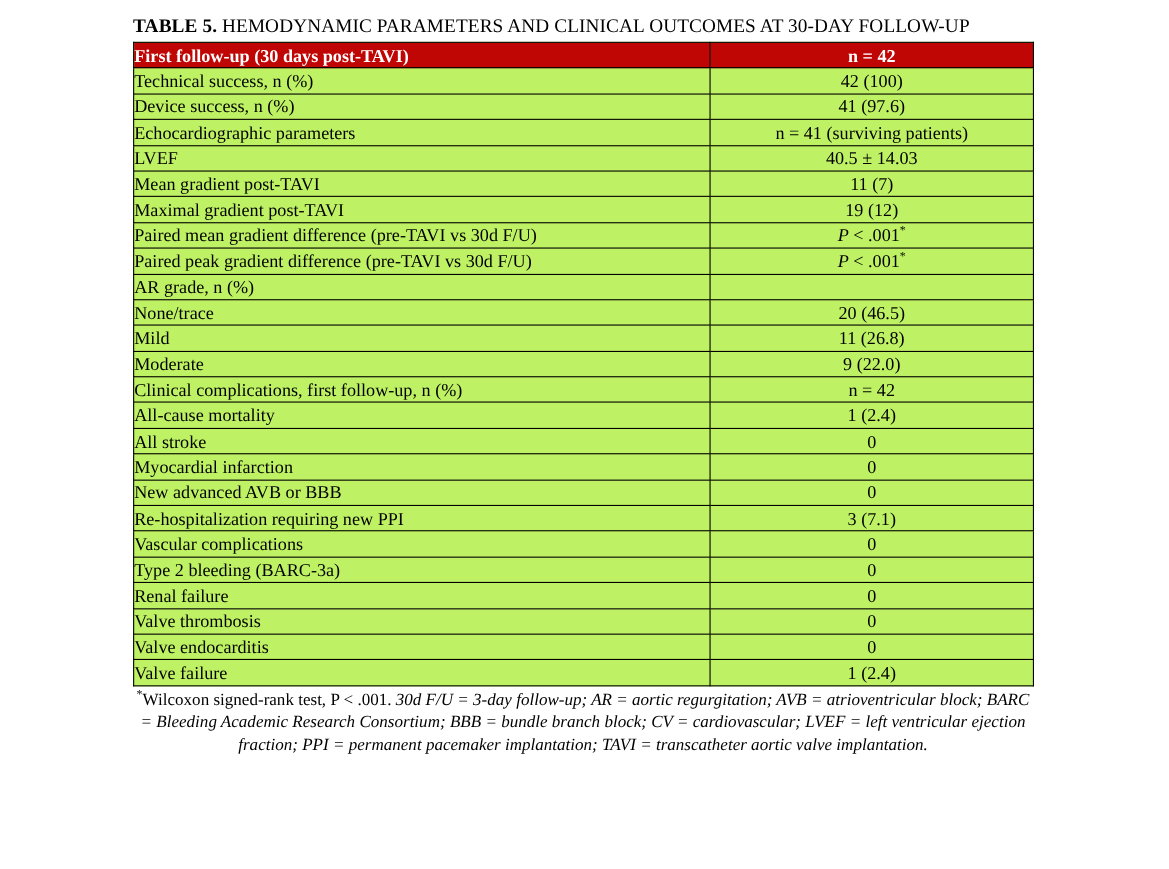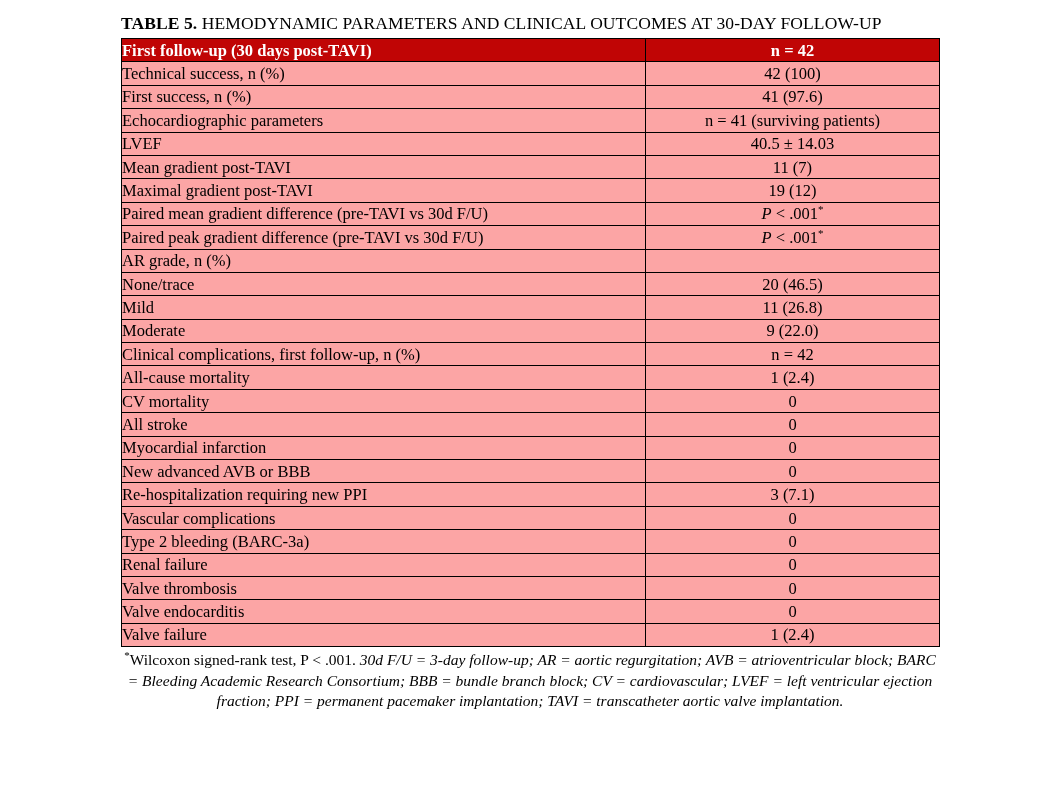--- a/index.html
+++ b/index.html
@@ -44,21 +44,21 @@
   .table-title .caption {
     font-weight: normal;
   }
 
   
   table.data-table {
     border-collapse: collapse;
     table-layout: fixed;
     width: 818px;
     border: 1.6px solid #000;
-    background: #fca5a5;
+    background: #bef264;
   }
   table.data-table col.c-label { width: 524px; }
   table.data-table col.c-value { width: 294px; }
 
   table.data-table th,
   table.data-table td {
     border: 1.2px solid #000;
     padding: 0;
     height: 23.4px;
     box-sizing: border-box;
@@ -138,21 +138,21 @@
           <th class="head-label">First follow-up (30 days post-TAVI)</th>
           <th class="head-value">n = 42</th>
         </tr>
       </thead>
       <tbody id="table-body">
           <tr>
             <td class="cell-label">Technical success, n (%)</td>
             <td class="cell-value">42 (100)</td>
           </tr>
           <tr>
-            <td class="cell-label">First success, n (%)</td>
+            <td class="cell-label">Device success, n (%)</td>
             <td class="cell-value">41 (97.6)</td>
           </tr>
           <tr>
             <td class="cell-label">Echocardiographic parameters</td>
             <td class="cell-value">n = 41 (surviving patients)</td>
           </tr>
           <tr>
             <td class="cell-label">LVEF</td>
             <td class="cell-value">40.5 ± 14.03</td>
           </tr>
@@ -188,24 +188,20 @@
             <td class="cell-label">Moderate</td>
             <td class="cell-value">9 (22.0)</td>
           </tr>
           <tr>
             <td class="cell-label">Clinical complications, first follow-up, n (%)</td>
             <td class="cell-value">n = 42</td>
           </tr>
           <tr>
             <td class="cell-label">All-cause mortality</td>
             <td class="cell-value">1 (2.4)</td>
-          </tr>
-          <tr>
-            <td class="cell-label">CV mortality</td>
-            <td class="cell-value">0</td>
           </tr>
           <tr>
             <td class="cell-label">All stroke</td>
             <td class="cell-value">0</td>
           </tr>
           <tr>
             <td class="cell-label">Myocardial infarction</td>
             <td class="cell-value">0</td>
           </tr>
           <tr>

